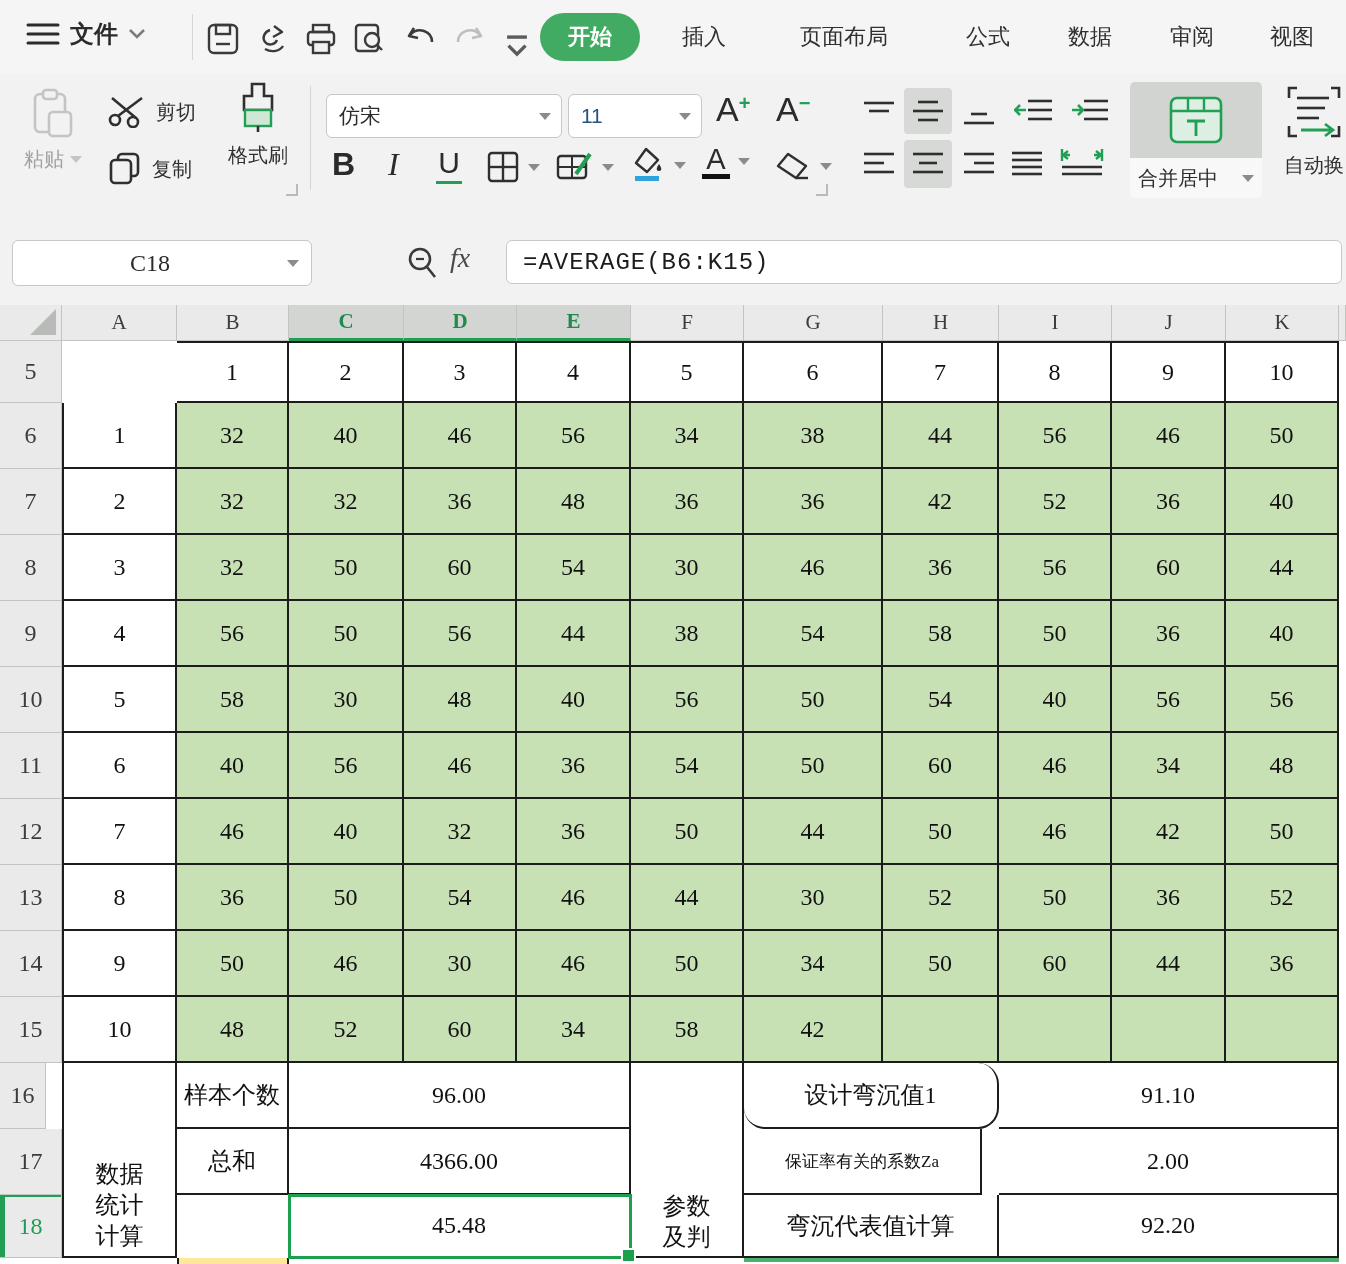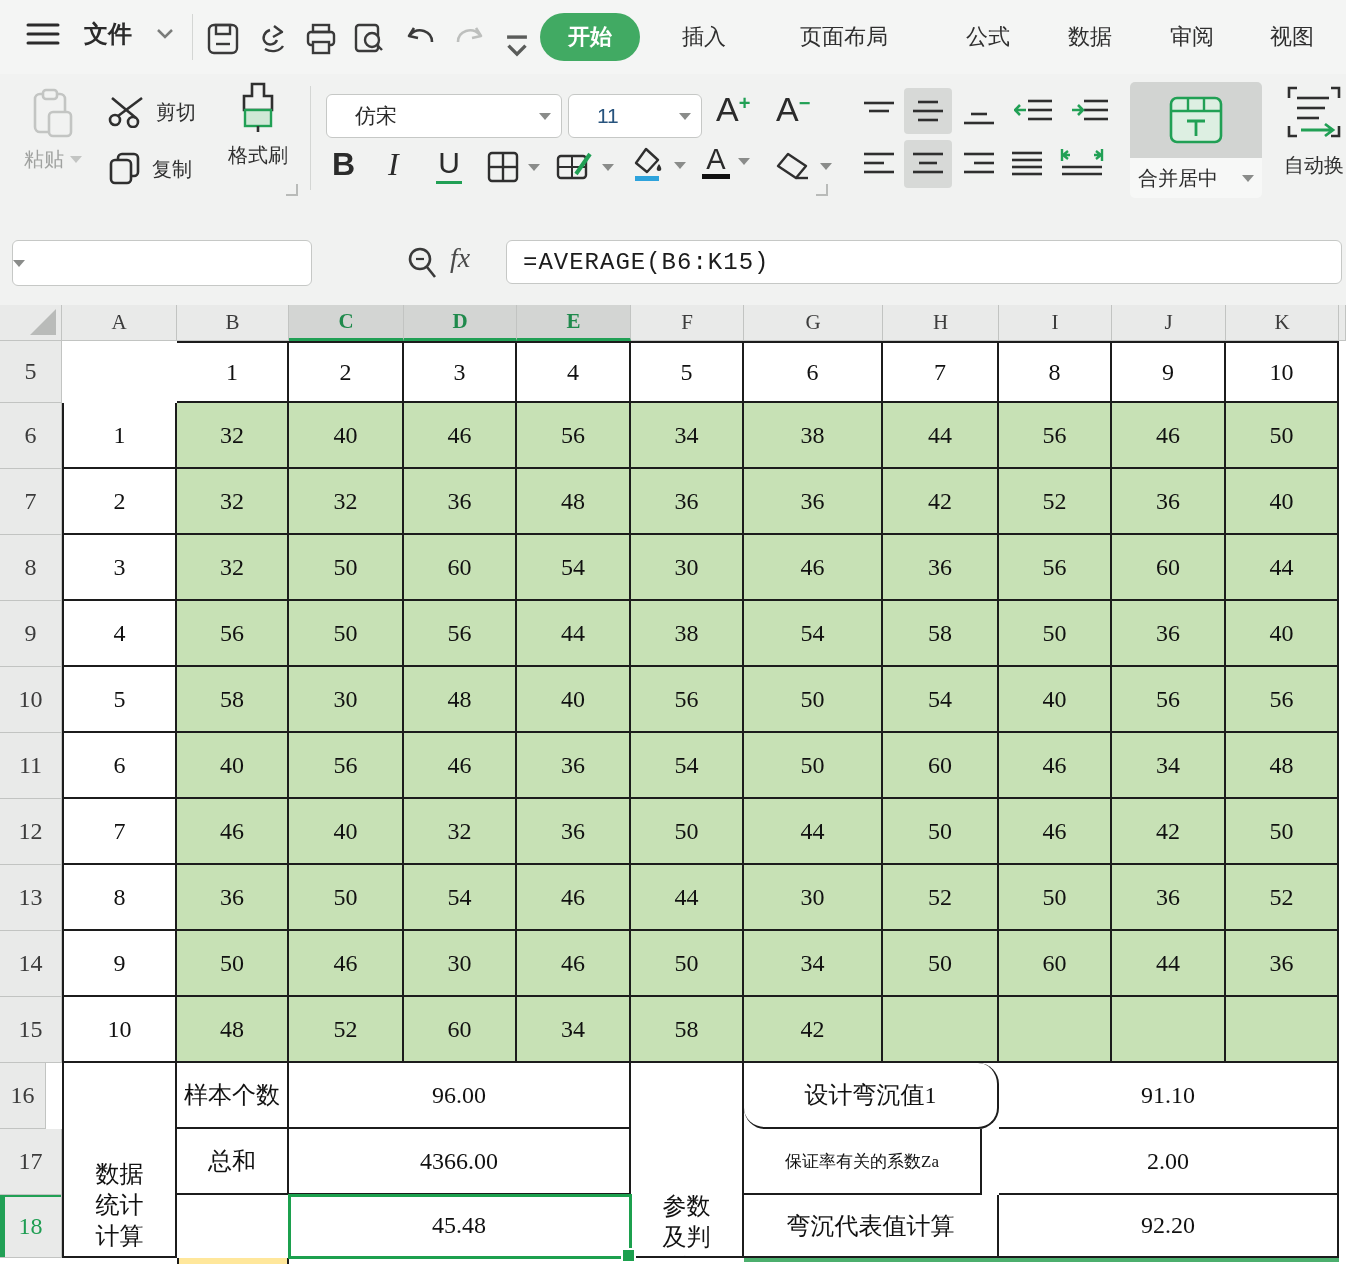--- a/index.html
+++ b/index.html
@@ -4,34 +4,34 @@
 <style>
   html,body{margin:0;padding:0;}
   body{
     width:1346px;height:1264px;position:relative;overflow:hidden;
     background:#ffffff;font-family:"Liberation Sans","DejaVu Sans",sans-serif;
     -webkit-font-smoothing:antialiased;
   }
   
   .menubar{position:absolute;left:0;top:0;width:1346px;height:74px;background:#f4f5f4;}
   .menubar .vdiv{position:absolute;left:192px;top:14px;width:1px;height:46px;background:#d4d6d4;}
-  .file-group{position:absolute;left:26px;top:18px;display:flex;align-items:center;gap:24px;cursor:pointer;}
+  .file-group{position:absolute;left:26px;top:18px;display:flex;align-items:center;gap:10px;cursor:pointer;}
   .file-label{font-size:24px;color:#2b2b2b;font-weight:bold;}
   .qat-icon{position:absolute;top:22px;width:34px;height:34px;}
   .menu-tabs{position:absolute;left:540px;top:0;height:74px;display:flex;align-items:center;}
   .menu-tab{font-size:22px;color:#2f2f2f;padding:8px 24px;white-space:nowrap;cursor:pointer;}
   .menu-tab.active{background:#41aa63;color:#ffffff;border-radius:24px;padding:9px 28px;font-weight:bold;}
   
   .toolbar{position:absolute;left:0;top:74px;width:1346px;height:134px;background:#f1f2f1;}
   .toolbar .vdiv{position:absolute;top:12px;width:1px;height:104px;background:#d4d6d4;}
   .tb-label{font-size:20px;color:#2f2f2f;white-space:nowrap;}
   .tb-label.dim{color:#a0a2a0;}
   .tb-btn{position:absolute;display:flex;align-items:center;gap:8px;cursor:pointer;}
   .combo{position:absolute;background:#ffffff;border:1px solid #c6c8c6;border-radius:6px;display:flex;align-items:center;cursor:pointer;}
-  .combo .combo-text{flex:1;font-size:21px;color:#2b2b2b;padding-left:28px;}
+  .combo .combo-text{flex:1;font-size:21px;color:#2b2b2b;padding-left:12px;}
   .caret{width:0;height:0;border-left:6px solid transparent;border-right:6px solid transparent;border-top:7px solid #8a8c8a;}
   .glyph-btn{position:absolute;display:flex;align-items:flex-end;cursor:pointer;}
   .align-btn{position:absolute;border-radius:4px;display:flex;align-items:center;justify-content:center;cursor:pointer;}
   .align-btn.on{background:#d7d9d7;}
   .merge-btn{position:absolute;left:1130px;top:8px;width:132px;height:116px;border-radius:5px;overflow:hidden;cursor:pointer;}
   .merge-top{height:76px;background:#d2d4d2;display:flex;align-items:center;justify-content:center;}
   .merge-bottom{height:40px;background:#f7f8f7;display:flex;align-items:center;justify-content:center;gap:24px;}
   .merge-bottom span{font-size:20px;color:#2b2b2b;}
   .corner-mark{position:absolute;width:10px;height:10px;border-right:2px solid #b9bbb9;border-bottom:2px solid #b9bbb9;}
   
@@ -329,20 +329,21 @@
       <line x1="12" y1="24" x2="40" y2="24" stroke="#2f2f2f" stroke-width="2.6"></line>
       <line x1="12" y1="34" x2="34" y2="34" stroke="#2f2f2f" stroke-width="2.6"></line>
       <path d="M16 46 H48 M40 40 L48 46 L40 52" fill="none" stroke="#21a055" stroke-width="2.8"></path>
     </svg>
     <span class="tb-label">自动换</span>
   </div>
 </div>
 
 <div class="formula-row">
   <div class="name-box">
+    <span class="nb-text">C18</span>
     <span class="caret" style="margin-right:12px"></span>
   </div>
   <svg style="position:absolute;left:404px;top:36px" width="38" height="38" viewBox="0 0 38 38">
     <circle cx="16" cy="15" r="10" fill="none" stroke="#3a3a3a" stroke-width="2.6"></circle>
     <line x1="23" y1="23" x2="31" y2="33" stroke="#3a3a3a" stroke-width="2.6"></line>
     <line x1="12" y1="15" x2="20" y2="15" stroke="#3a3a3a" stroke-width="2.2"></line>
   </svg>
   <span class="fx-label">fx</span>
   <div class="formula-input">=AVERAGE(B6:K15)</div>
 </div>

